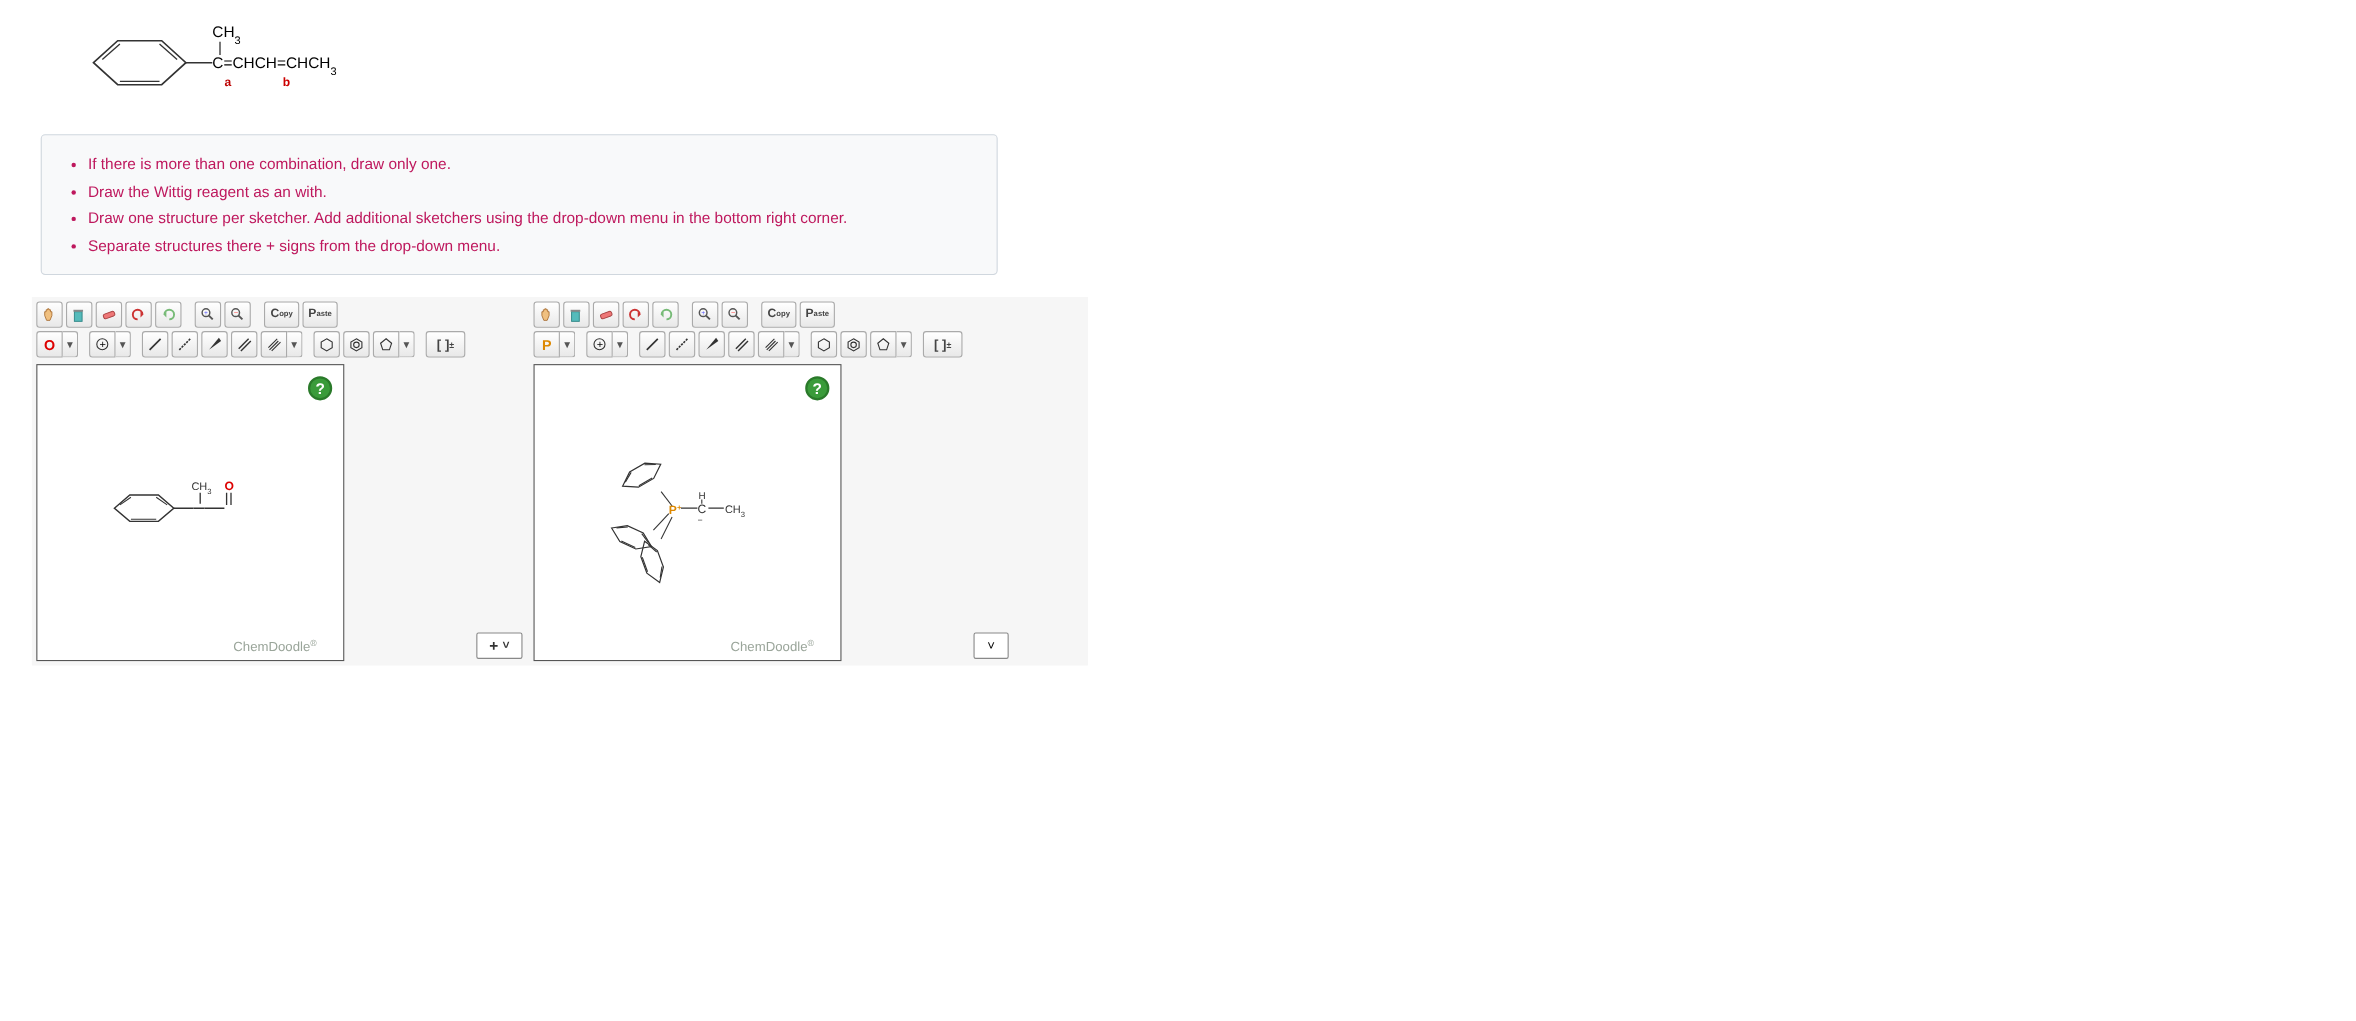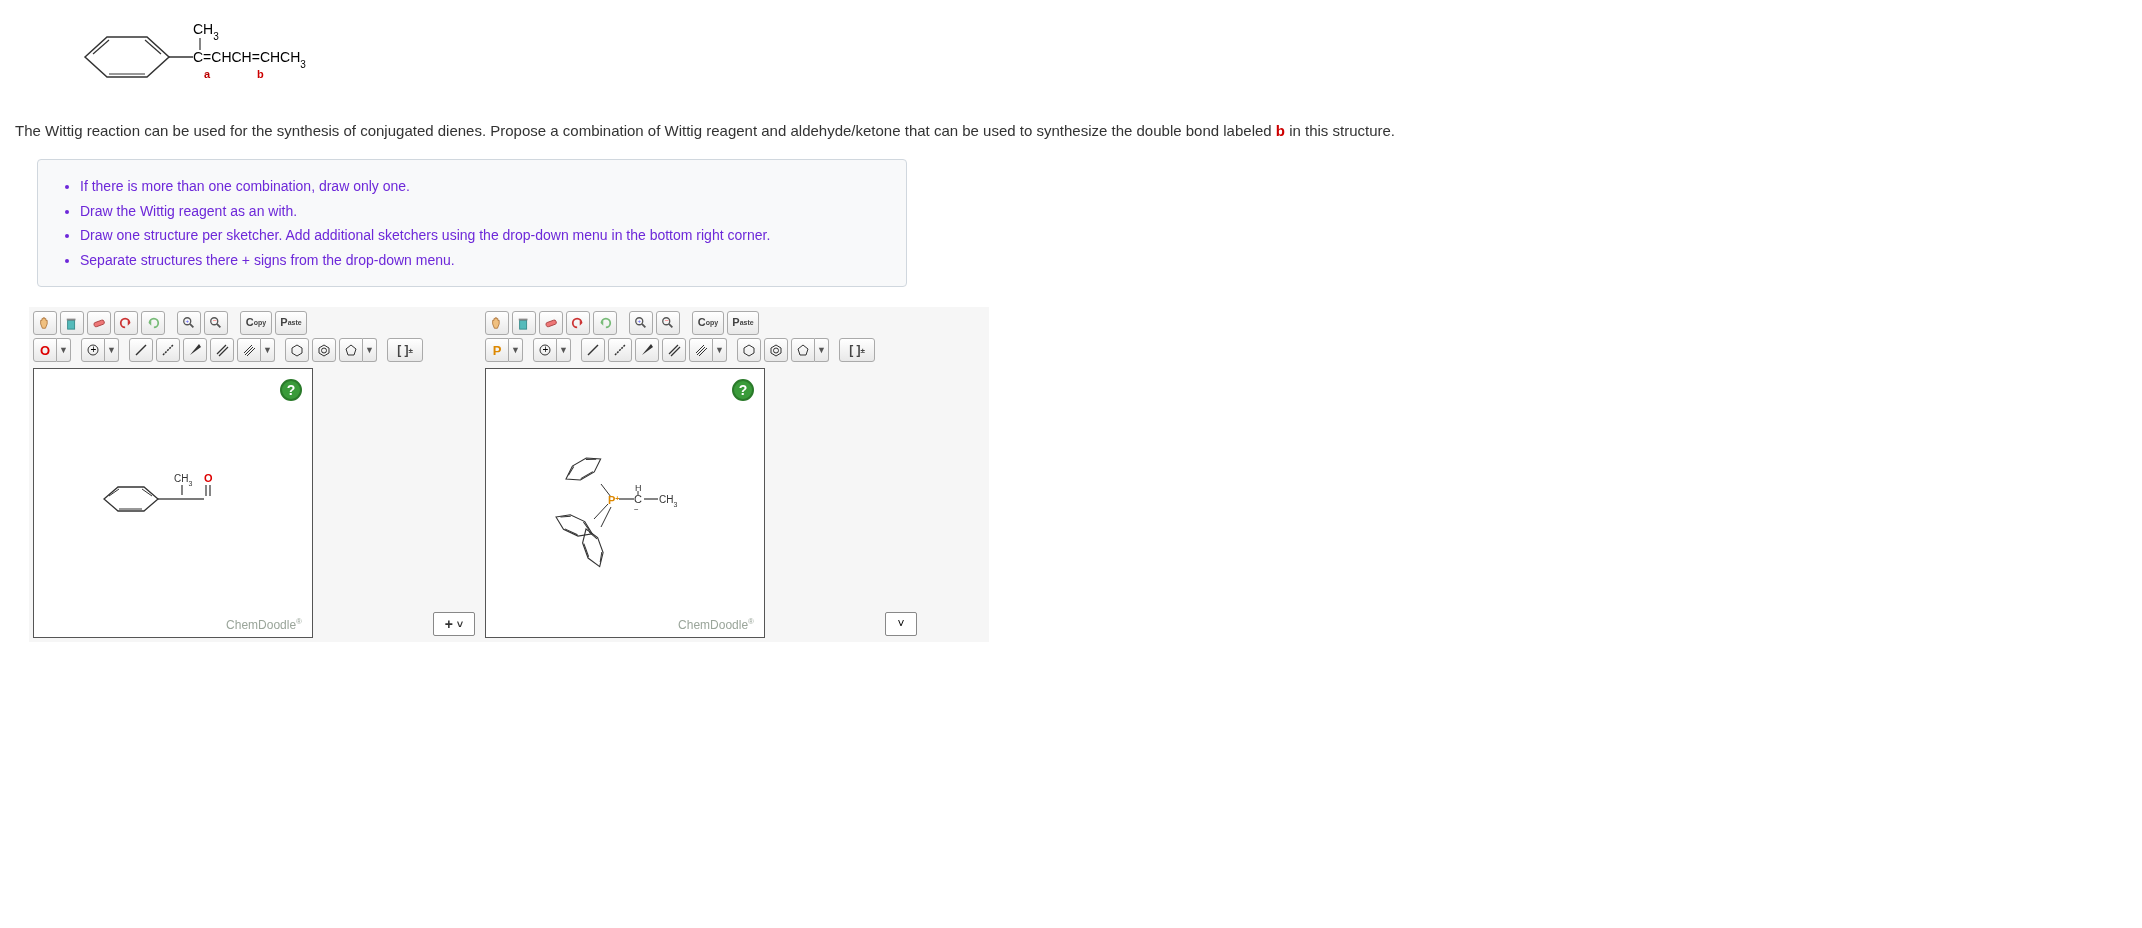--- a/index.html
+++ b/index.html
@@ -33,21 +33,21 @@
       max-width: 870px;
       margin-left: 22px;
     }
     .instruction-box ul {
       list-style: disc;
       padding-left: 22px;
     }
     .instruction-box li {
       font-size: 14px;
       line-height: 1.75;
-      color: #6d28d9;
+      color: #be185d;
     }
     .sketcher-area {
       display: flex;
       gap: 10px;
       background: #f6f6f6;
       padding: 4px;
       margin-left: 14px;
       max-width: 960px;
     }
     .sketcher {
@@ -110,21 +110,21 @@
       border: 2px solid #2a7a2a;
       color: #fff;
       font-weight: bold;
       display: flex; align-items:center; justify-content:center;
       font-size: 14px;
       cursor: pointer;
     }
     .chemdoodle-brand {
       position: absolute;
       bottom: 5px;
-      right: 10px;
+      right: 24px;
       color: #9aa59a;
       font-size: 12px;
     }
     .chemdoodle-brand sup { font-size: 8px; }
     .separator-controls {
       align-self: flex-end;
       margin-bottom: 2px;
     }
     .sep-btn {
       width: 42px;
@@ -174,23 +174,20 @@
       <text x="128" y="12" class="ch3-label"><tspan>CH</tspan><tspan baseline-shift="sub" font-size="10">3</tspan></text>
       <line x1="135" y1="16" x2="135" y2="28" stroke="#333" stroke-width="1.2"></line>
 
       <text x="128" y="40" class="ch3-label"><tspan>C=CHCH=CHCH</tspan><tspan baseline-shift="sub" font-size="10">3</tspan></text>
 
       <text x="139" y="56" class="sub-label a-label">a</text>
       <text x="192" y="56" class="sub-label b-label">b</text>
     </svg>
   </div>
 
-  <p class="question-text">
-    <span>The Wittig reaction can be used for the synthesis of conjugated dienes. Propose a combination of Wittig reagent and aldehyde/ketone that can be used to synthesize the double bond labeled </span><span class="label-b">b</span><span> in this structure.</span>
-  </p>
 
   <div class="instruction-box">
     <ul>
       <li>If there is more than one combination, draw only one.</li>
       <li>Draw the Wittig reagent as an with.</li>
       <li>Draw one structure per sketcher. Add additional sketchers using the drop-down menu in the bottom right corner.</li>
       <li>Separate structures there + signs from the drop-down menu.</li>
     </ul>
   </div>
 

